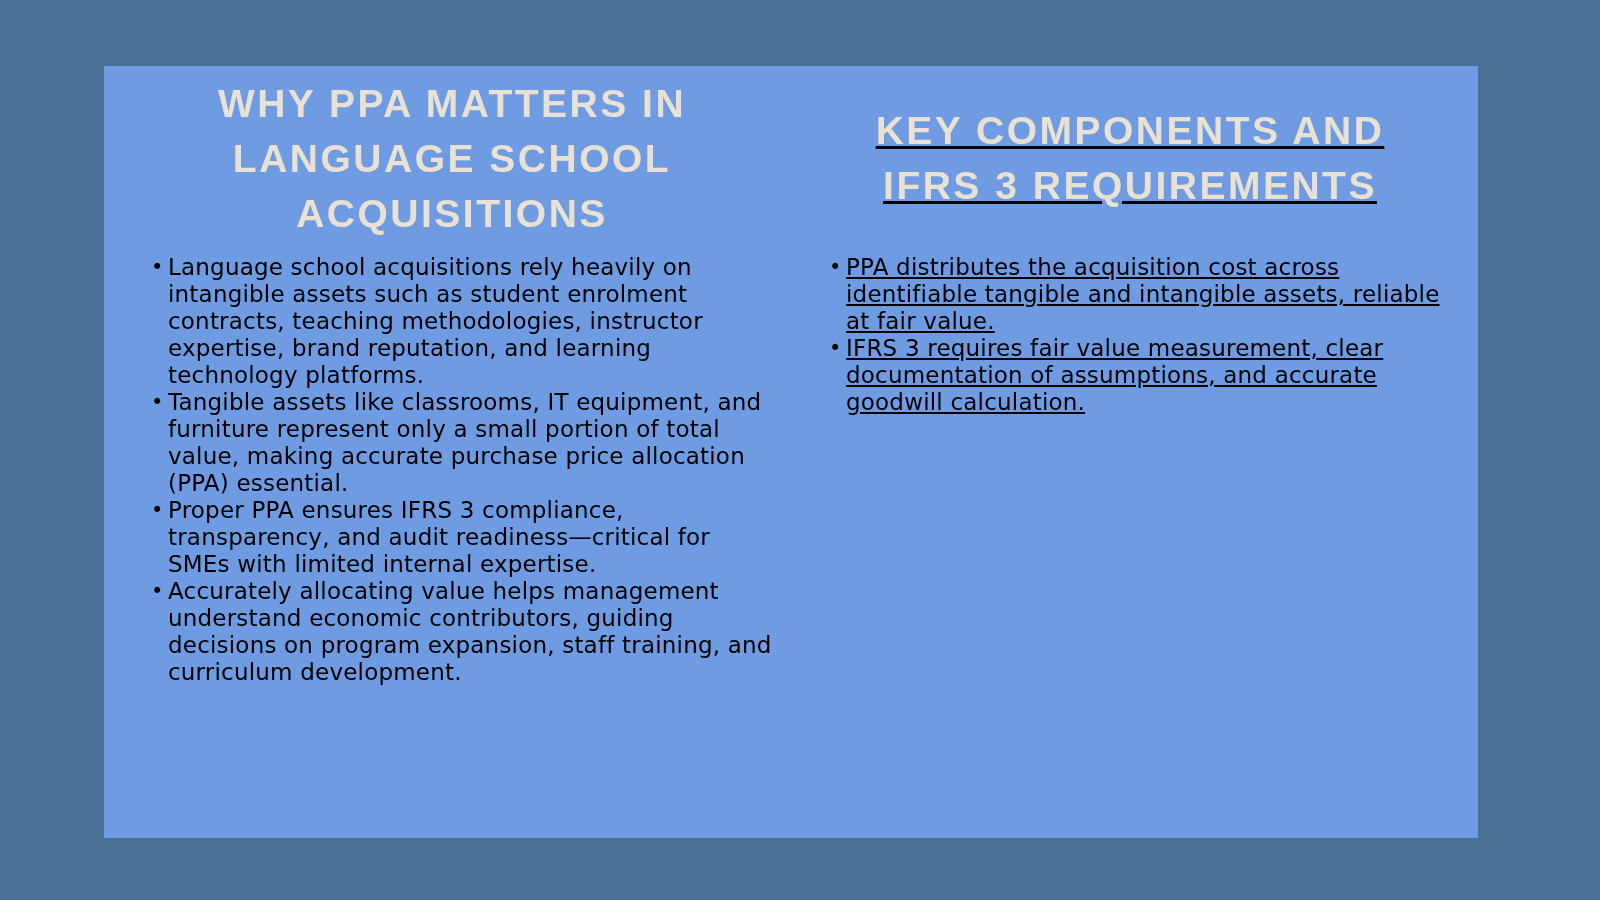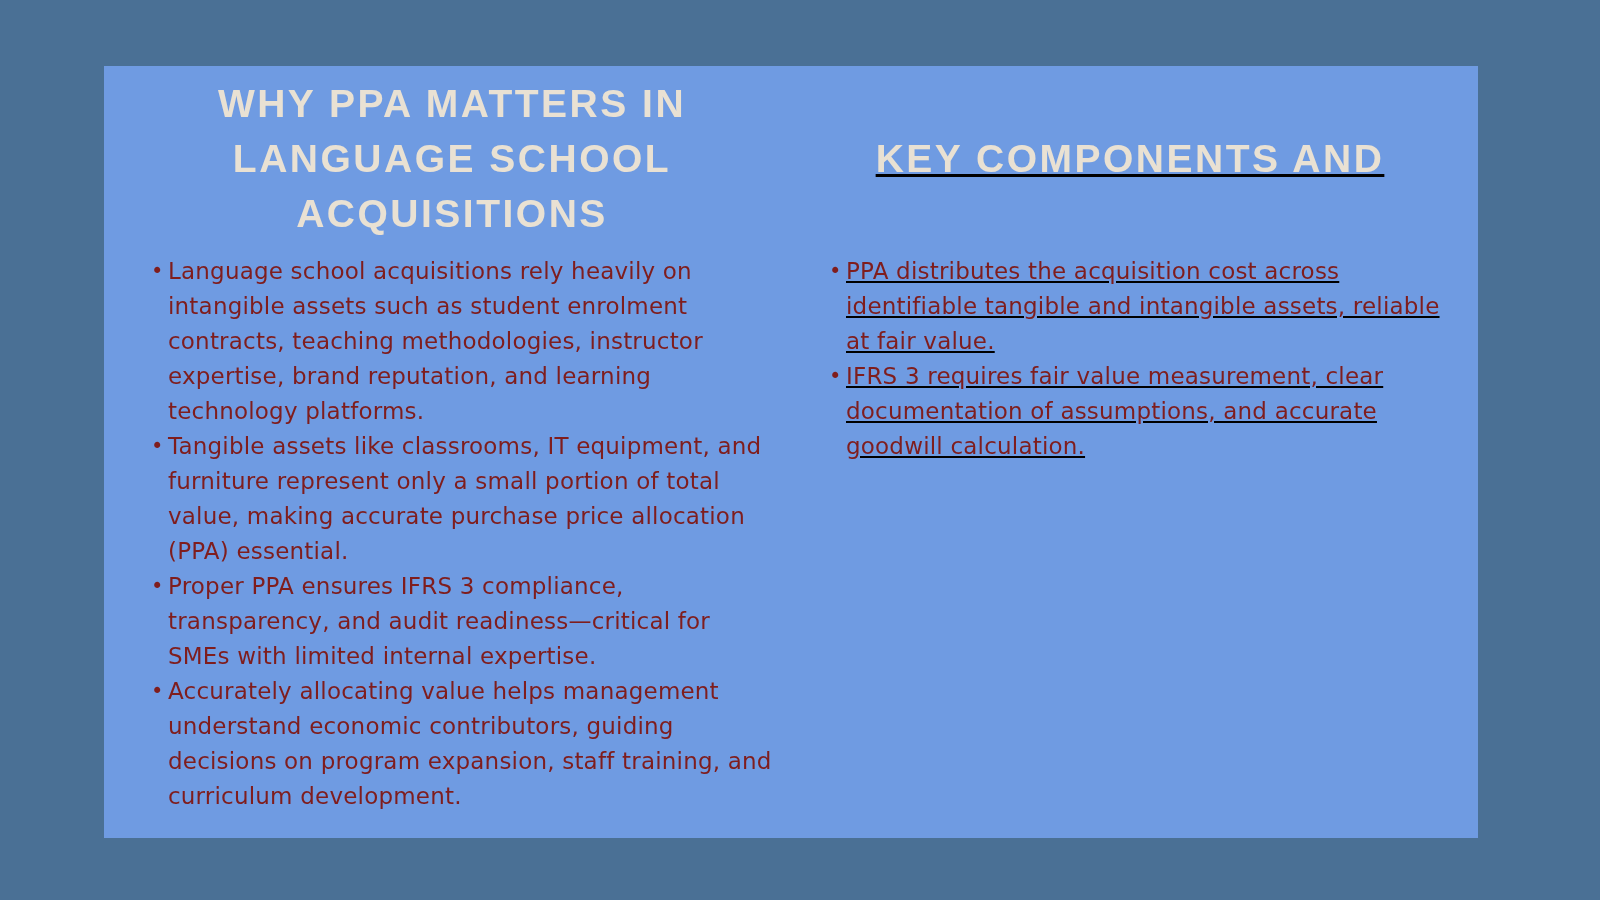--- a/index.html
+++ b/index.html
@@ -36,23 +36,23 @@
     font-size: 39px;
     line-height: 55px;
     letter-spacing: 2.5px;
     color: #e9e1d3;
     text-align: center;
   }
   .bullets {
     margin: 0;
     padding: 4px 26px 0 46px;
     list-style: none;
-    color: #7f1d1d;
+    color: #000000;
     font-size: 23px;
-    line-height: 35px;
+    line-height: 27px;
     letter-spacing: 0.2px;
   }
   .bullets li {
     position: relative;
     padding-left: 18px;
   }
   .bullets li::before {
     content: "\2022";
     position: absolute;
     left: 1px;
@@ -78,20 +78,21 @@
         <li>Tangible assets like classrooms, IT equipment, and furniture represent only a small portion of total value, making accurate purchase price allocation (PPA) essential.</li>
         <li>Proper PPA ensures IFRS 3 compliance, transparency, and audit readiness—critical for SMEs with limited internal expertise.</li>
         <li>Accurately allocating value helps management understand economic contributors, guiding decisions on program expansion, staff training, and curriculum development.</li>
       </ul>
   </section>
 
   <section class="panel panel-right">
     <header class="title-wrap">
       <h1 class="title">
           <div>KEY COMPONENTS AND</div>
+          <div>IFRS 3 REQUIREMENTS</div>
         </h1>
     </header>
     <ul class="bullets">
         <li>PPA distributes the acquisition cost across identifiable tangible and intangible assets, reliable at fair value.</li>
         <li>IFRS 3 requires fair value measurement, clear documentation of assumptions, and accurate goodwill calculation.</li>
       </ul>
   </section>
 
 </div>
 

